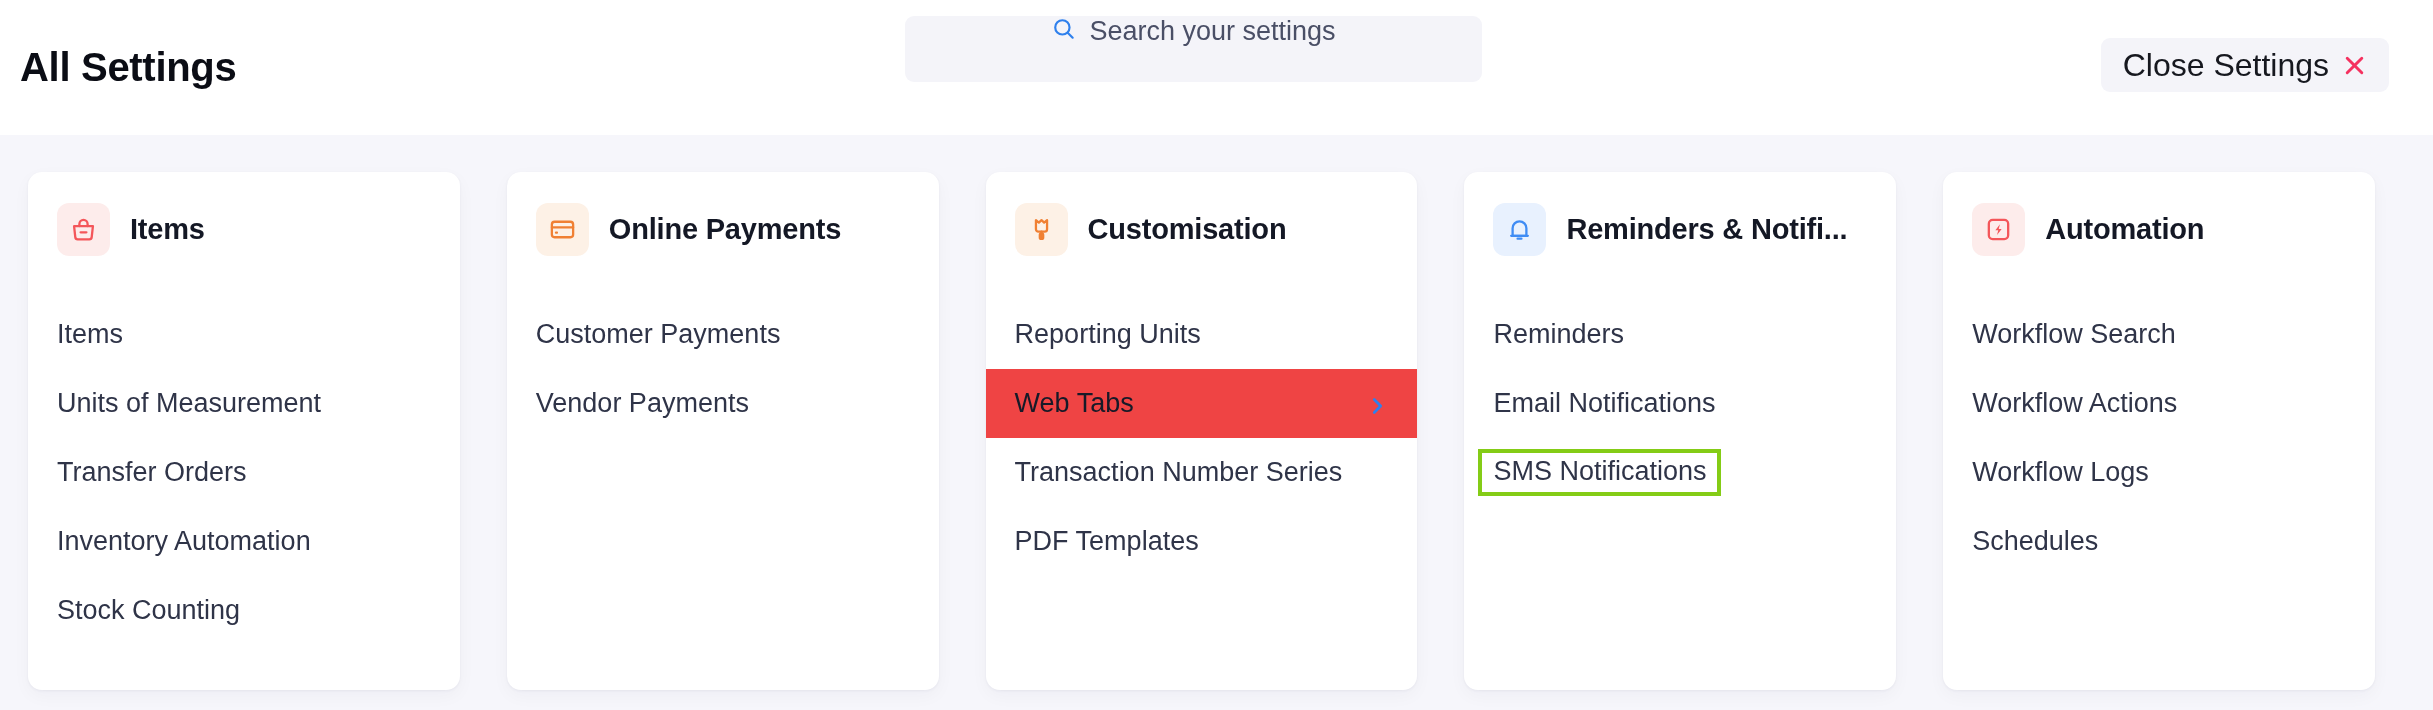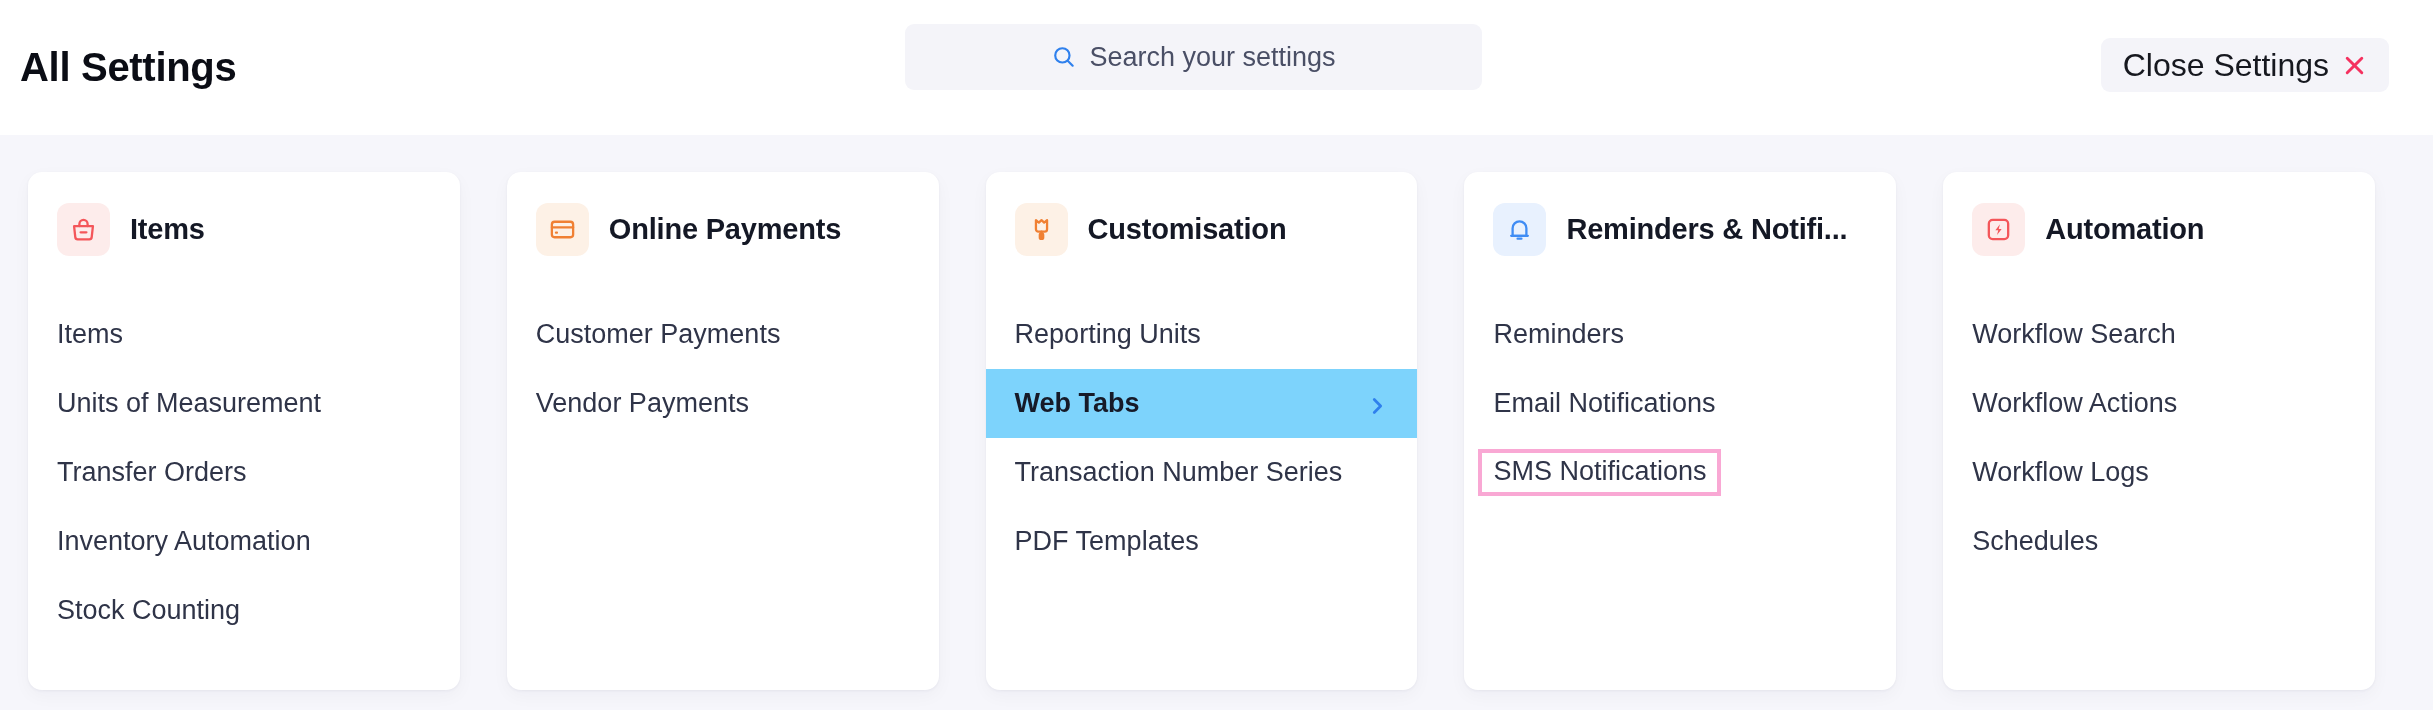--- a/index.html
+++ b/index.html
@@ -30,27 +30,27 @@
     font-size: 40px;
     font-weight: bold;
     color: #0b0d15;
     letter-spacing: -0.3px;
     white-space: nowrap;
   }
 
   .search-wrap {
     position: absolute;
     left: 905px;
-    top: 24px;
+    top: 16px;
     width: 577px;
     height: 66px;
     background: #f4f4f9;
     border-radius: 9px;
     display: flex;
-    align-items: center;
+    align-items: flex-start;
     justify-content: center;
     gap: 12px;
     cursor: text;
   }
 
   .search-icon {
     width: 26px;
     height: 26px;
     display: block;
     flex: none;
@@ -151,28 +151,28 @@
     align-items: center;
     justify-content: space-between;
     padding: 0 29px;
     font-size: 27px;
     color: #2f3448;
     cursor: pointer;
     white-space: nowrap;
   }
 
   .card-link.is-active {
-    background: #7dd3fc;
-    font-weight: bold;
+    background: #ef4444;
+    font-weight: normal;
     color: #161a28;
   }
 
   .card-link.is-highlighted .card-link-label {
     display: inline-block;
-    border: 4px solid #f9a8d4;
+    border: 4px solid #84cc16;
     padding: 5px 11px 7px 11px;
     margin-left: -15px;
     line-height: 1;
   }
 
   .chevron {
     width: 22px;
     height: 22px;
     display: block;
     flex: none;

